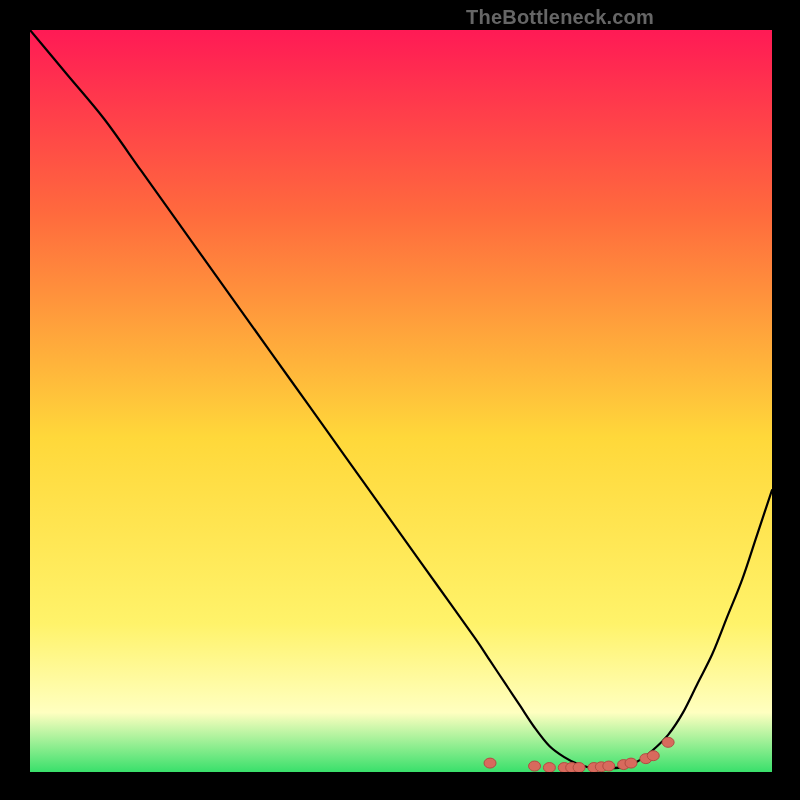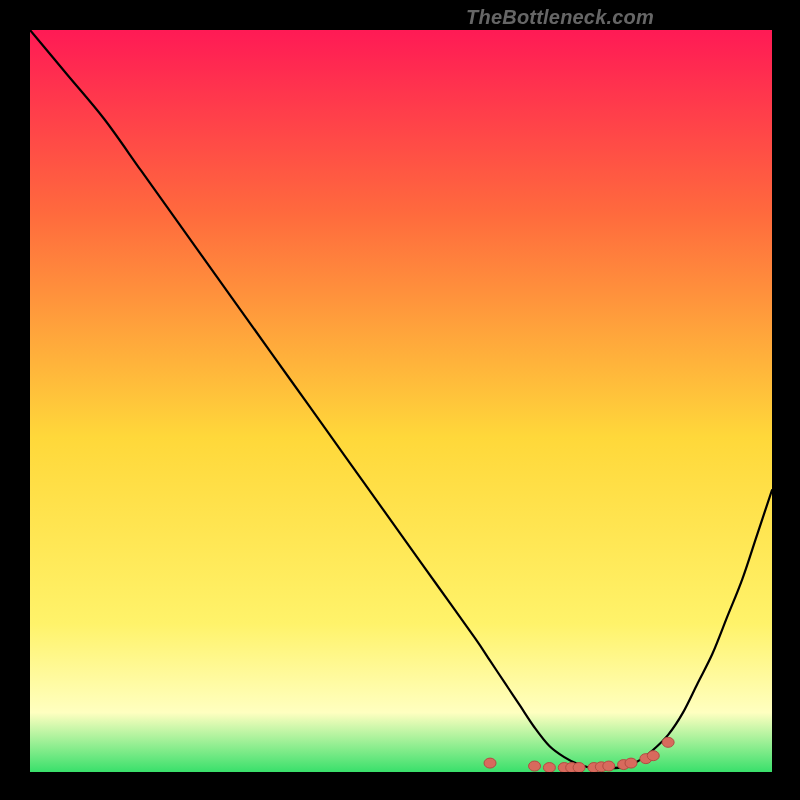--- a/index.html
+++ b/index.html
@@ -7,21 +7,20 @@
     width: 800px;
     height: 800px;
     background: #000000;
     font-family: Arial, Helvetica, sans-serif;
     overflow: hidden;
   }
   .stage {
     position: relative;
     width: 668px;
     height: 800px;
-    font-style: italic;
   }
   .watermark {
     position: absolute;
     top: 6px;
     right: 14px;
     color: #666666;
     font-size: 20px;
     font-weight: 600;
     letter-spacing: 0.2px;
     user-select: none;

